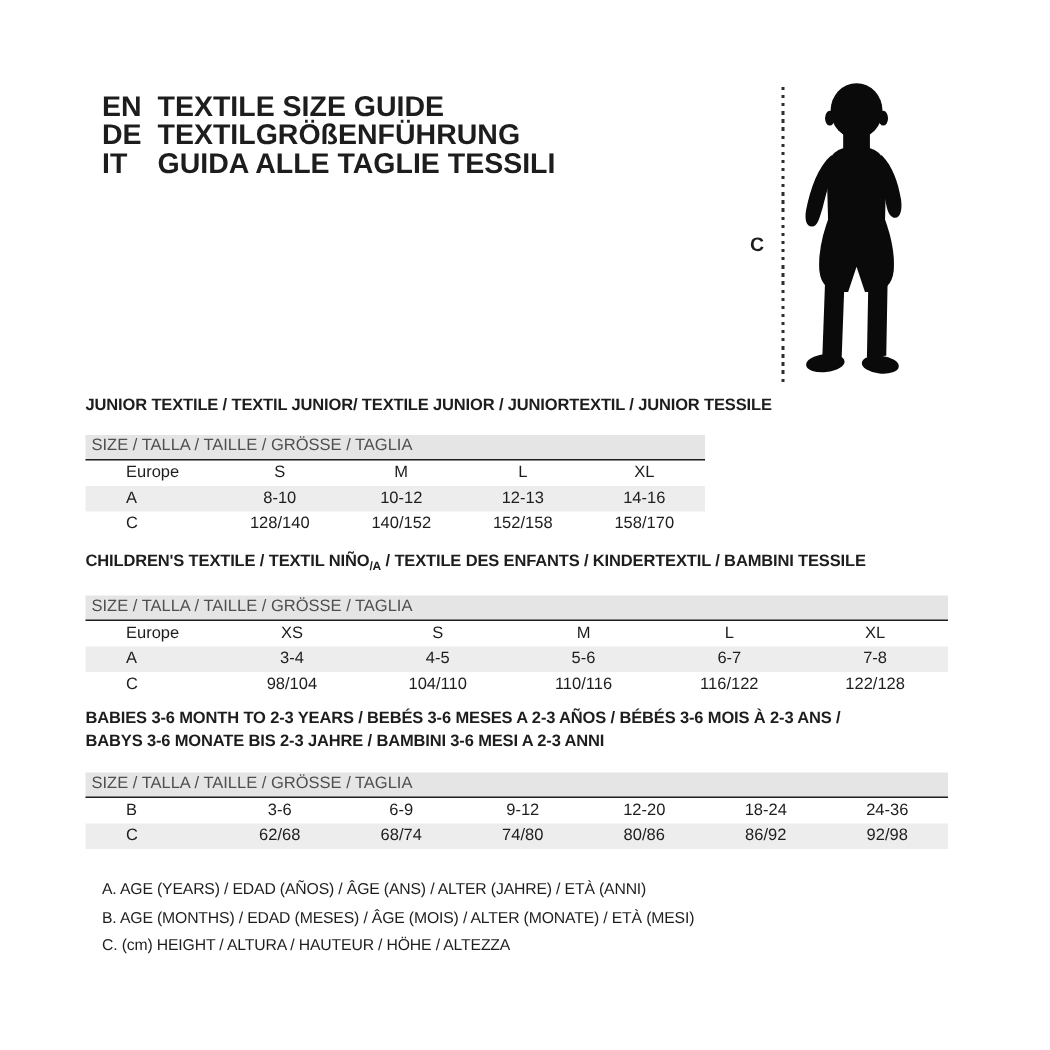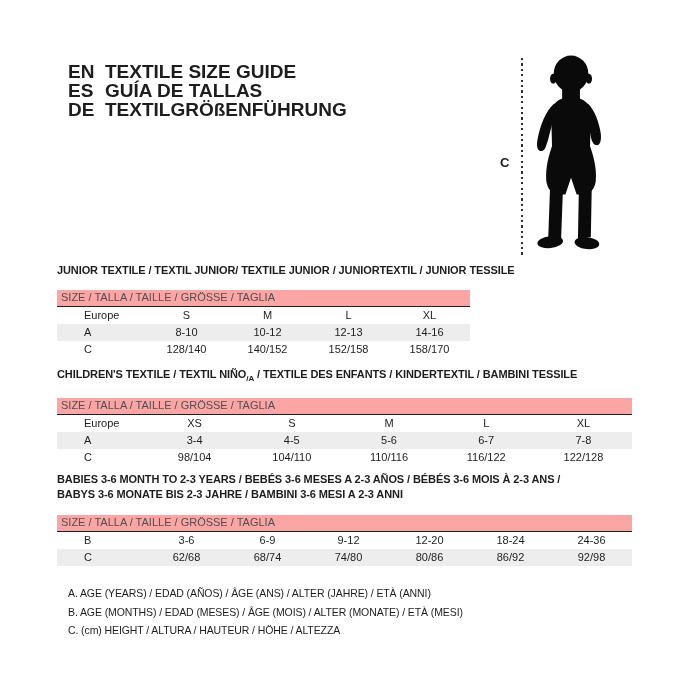--- a/index.html
+++ b/index.html
@@ -24,46 +24,46 @@
 
   
   .size-table{position:absolute;left:57px;}
   #table1{top:264px;width:413px;}
   #table2{top:368px;width:575px;}
   #table3{top:472px;width:575px;}
   .table-title{font-weight:bold;font-size:11px;line-height:13px;margin-bottom:13px;letter-spacing:-0.1px;white-space:nowrap;}
   #table3 .table-title{line-height:15px;white-space:normal;}
   .table-title sub{font-size:8px;}
   .size-bar{
-    background:#fca5a5;color:#4f4f4f;font-size:11px;height:17px;line-height:15px;
+    background:#e5e5e5;color:#4f4f4f;font-size:11px;height:17px;line-height:15px;
     padding-left:4px;border-bottom:1.5px solid #1f1f1f;box-sizing:border-box;
   }
   .trow{display:flex;height:17px;line-height:17px;font-size:11px;}
   .trow.shaded{background:#ededed;}
   .tlabel{width:65px;padding-left:3px;box-sizing:border-box;margin-left:24px;}
   .tcell{flex:1;text-align:center;}
 
   
   .notes{position:absolute;left:68px;top:584px;font-weight:normal;font-size:10.5px;line-height:18.5px;letter-spacing:-0.1px;}
 </style>
 </head>
 <body>
 
 <div class="lang-block">
   <div class="lang-row">
     <span class="lang-code">EN</span>
     <span class="lang-label">TEXTILE SIZE GUIDE</span>
   </div>
   <div class="lang-row">
-    <span class="lang-code">ES</span>
-    <span class="lang-label">GUÍA DE TALLAS</span>
+    <span class="lang-code">DE</span>
+    <span class="lang-label">TEXTILGRÖßENFÜHRUNG</span>
   </div>
   <div class="lang-row">
-    <span class="lang-code">DE</span>
-    <span class="lang-label">TEXTILGRÖßENFÜHRUNG</span>
+    <span class="lang-code">IT</span>
+    <span class="lang-label">GUIDA ALLE TAGLIE TESSILI</span>
   </div>
 </div>
 
 <span class="measure-label">C</span>
 <div class="measure-line"></div>
 <div class="silhouette">
   <svg width="94" height="202" viewBox="0 0 94 204" xmlns="http://www.w3.org/2000/svg">
     <g fill="#0a0a0a">
       <ellipse cx="44" cy="20" rx="17.5" ry="18.5"></ellipse>
       <ellipse cx="26" cy="25" rx="3.2" ry="5"></ellipse>

